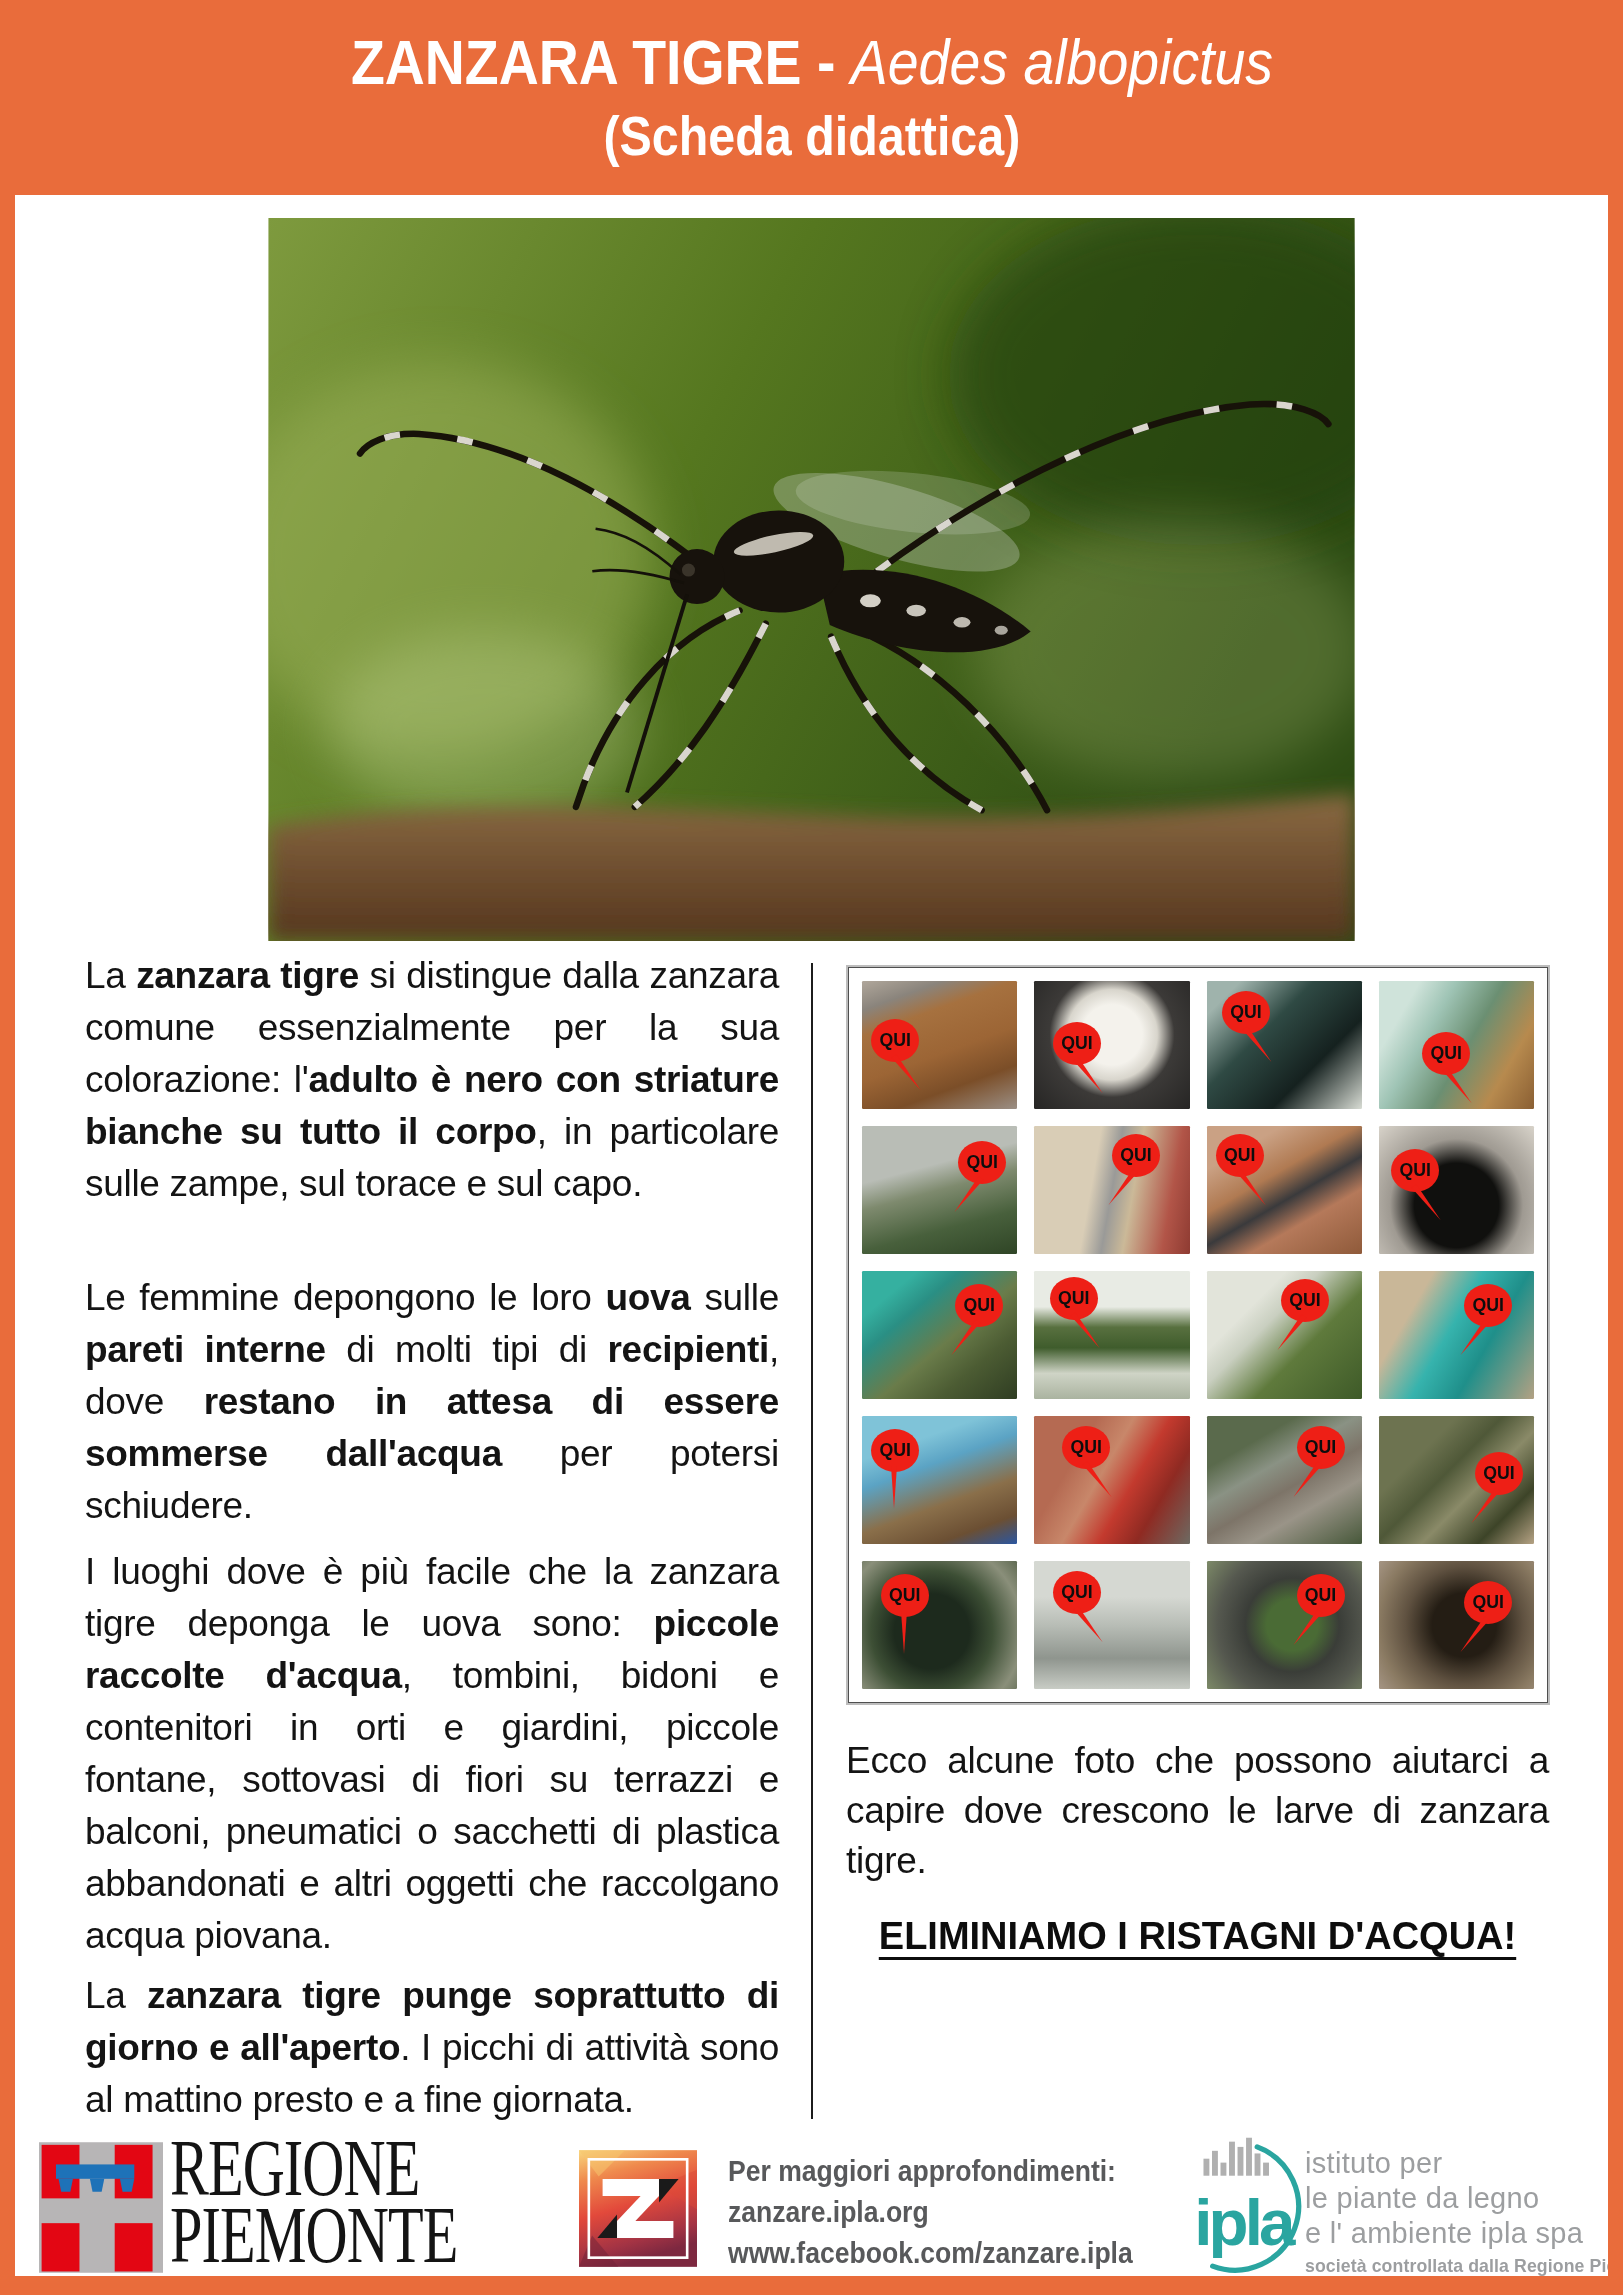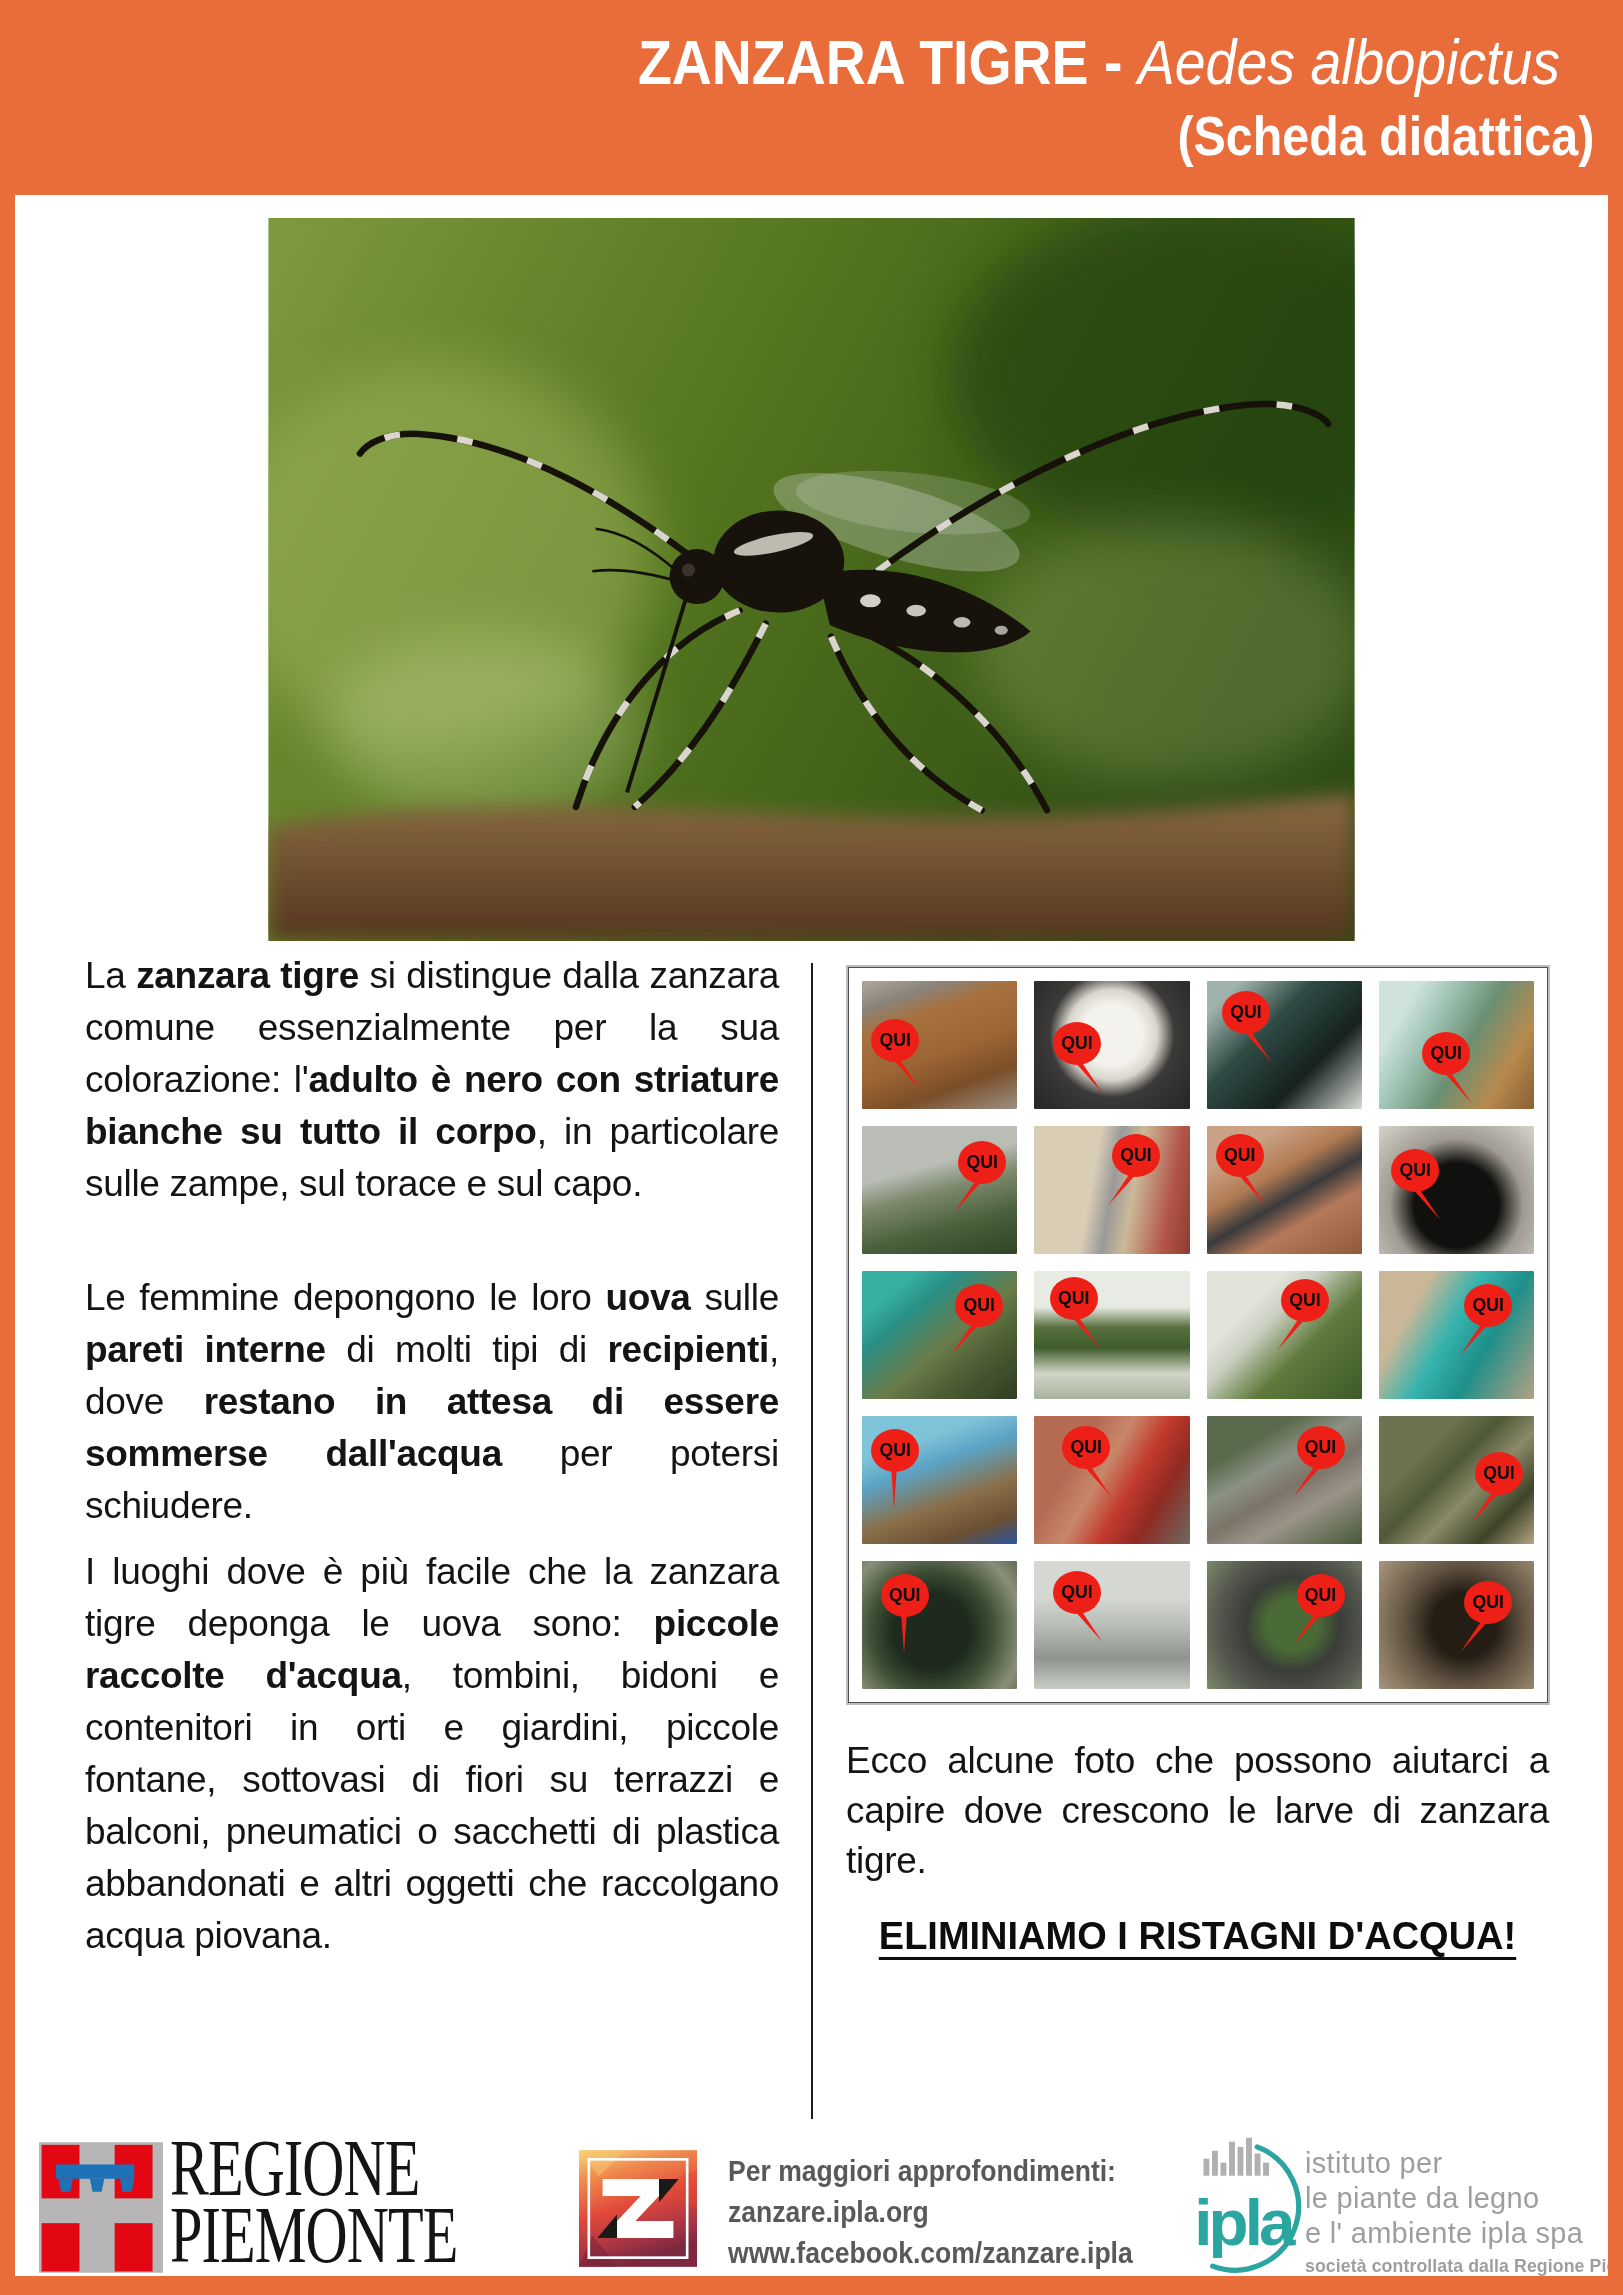--- a/index.html
+++ b/index.html
@@ -9,21 +9,21 @@
     --teal:#2AA5A0;
     --ink:#141414;
   }
   html,body{margin:0;padding:0;background:#8f8f8f;}
   .page{position:relative;width:1623px;height:2295px;background:#ffffff;
         font-family:"Liberation Sans",sans-serif;overflow:hidden;margin:0 auto;}
   .frame{position:absolute;inset:0;border:15px solid var(--orange);border-bottom-width:19.6px;
          z-index:8;pointer-events:none;}
   
   .header{position:absolute;top:0;left:0;width:100%;height:195px;background:var(--orange);
-          display:flex;flex-direction:column;align-items:flex-end;justify-content:center;z-index:9;}
+          display:flex;flex-direction:column;align-items:center;justify-content:center;z-index:9;}
   .title1{font-size:63px;color:#fff;transform:scaleX(.88);white-space:nowrap;line-height:1;}
   .title1 .tb{font-weight:bold;}
   .title1 .ti{font-style:italic;font-weight:normal;}
   .title2{font-size:55px;color:#fff;font-weight:bold;transform:scaleX(.88);
           white-space:nowrap;margin-top:14.4px;line-height:1;}
   
   .photo{position:absolute;left:268px;top:218px;width:1087px;height:723px;overflow:hidden;}
   
   .para{position:absolute;left:85px;width:694px;font-size:37px;line-height:52px;
         color:var(--ink);text-align:justify;letter-spacing:-0.3px;margin:0;}
@@ -161,20 +161,21 @@
       </g>
     </svg>
   </div>
 
   <p class="para" style="top:950px"><span>La </span><span class="b">zanzara tigre</span><span> si distingue dalla zanzara comune essenzialmente per la sua colorazione: l'</span><span class="b">adulto è nero con striature bianche su tutto il corpo</span><span>, in particolare sulle zampe, sul torace e sul capo.</span></p>
 
   <p class="para" style="top:1272px"><span>Le femmine depongono le loro </span><span class="b">uova</span><span> sulle </span><span class="b">pareti interne</span><span> di molti tipi di </span><span class="b">recipienti</span><span>, dove </span><span class="b">restano in attesa di essere sommerse dall'acqua</span><span> per potersi schiudere.</span></p>
 
   <p class="para" style="top:1546px"><span>I luoghi dove è più facile che la zanzara tigre deponga le uova sono: </span><span class="b">piccole raccolte d'acqua</span><span>, tombini, bidoni e contenitori in orti e giardini, piccole fontane, sottovasi di fiori su terrazzi e balconi, pneumatici o sacchetti di plastica abbandonati e altri oggetti che raccolgano acqua piovana.</span></p>
 
+  <p class="para" style="top:1970px"><span>La </span><span class="b">zanzara tigre punge soprattutto di giorno e all'aperto</span><span>. I picchi di attività sono al mattino presto e a fine giornata.</span></p>
 
   <div class="divider"></div>
 
   <div class="grid">
     <div class="cell p1">
         <span class="qui t-dr" style="left:6%;top:30%">QUI</span>
       </div>
     <div class="cell p2">
         <span class="qui t-dr" style="left:12%;top:32%">QUI</span>
       </div>

